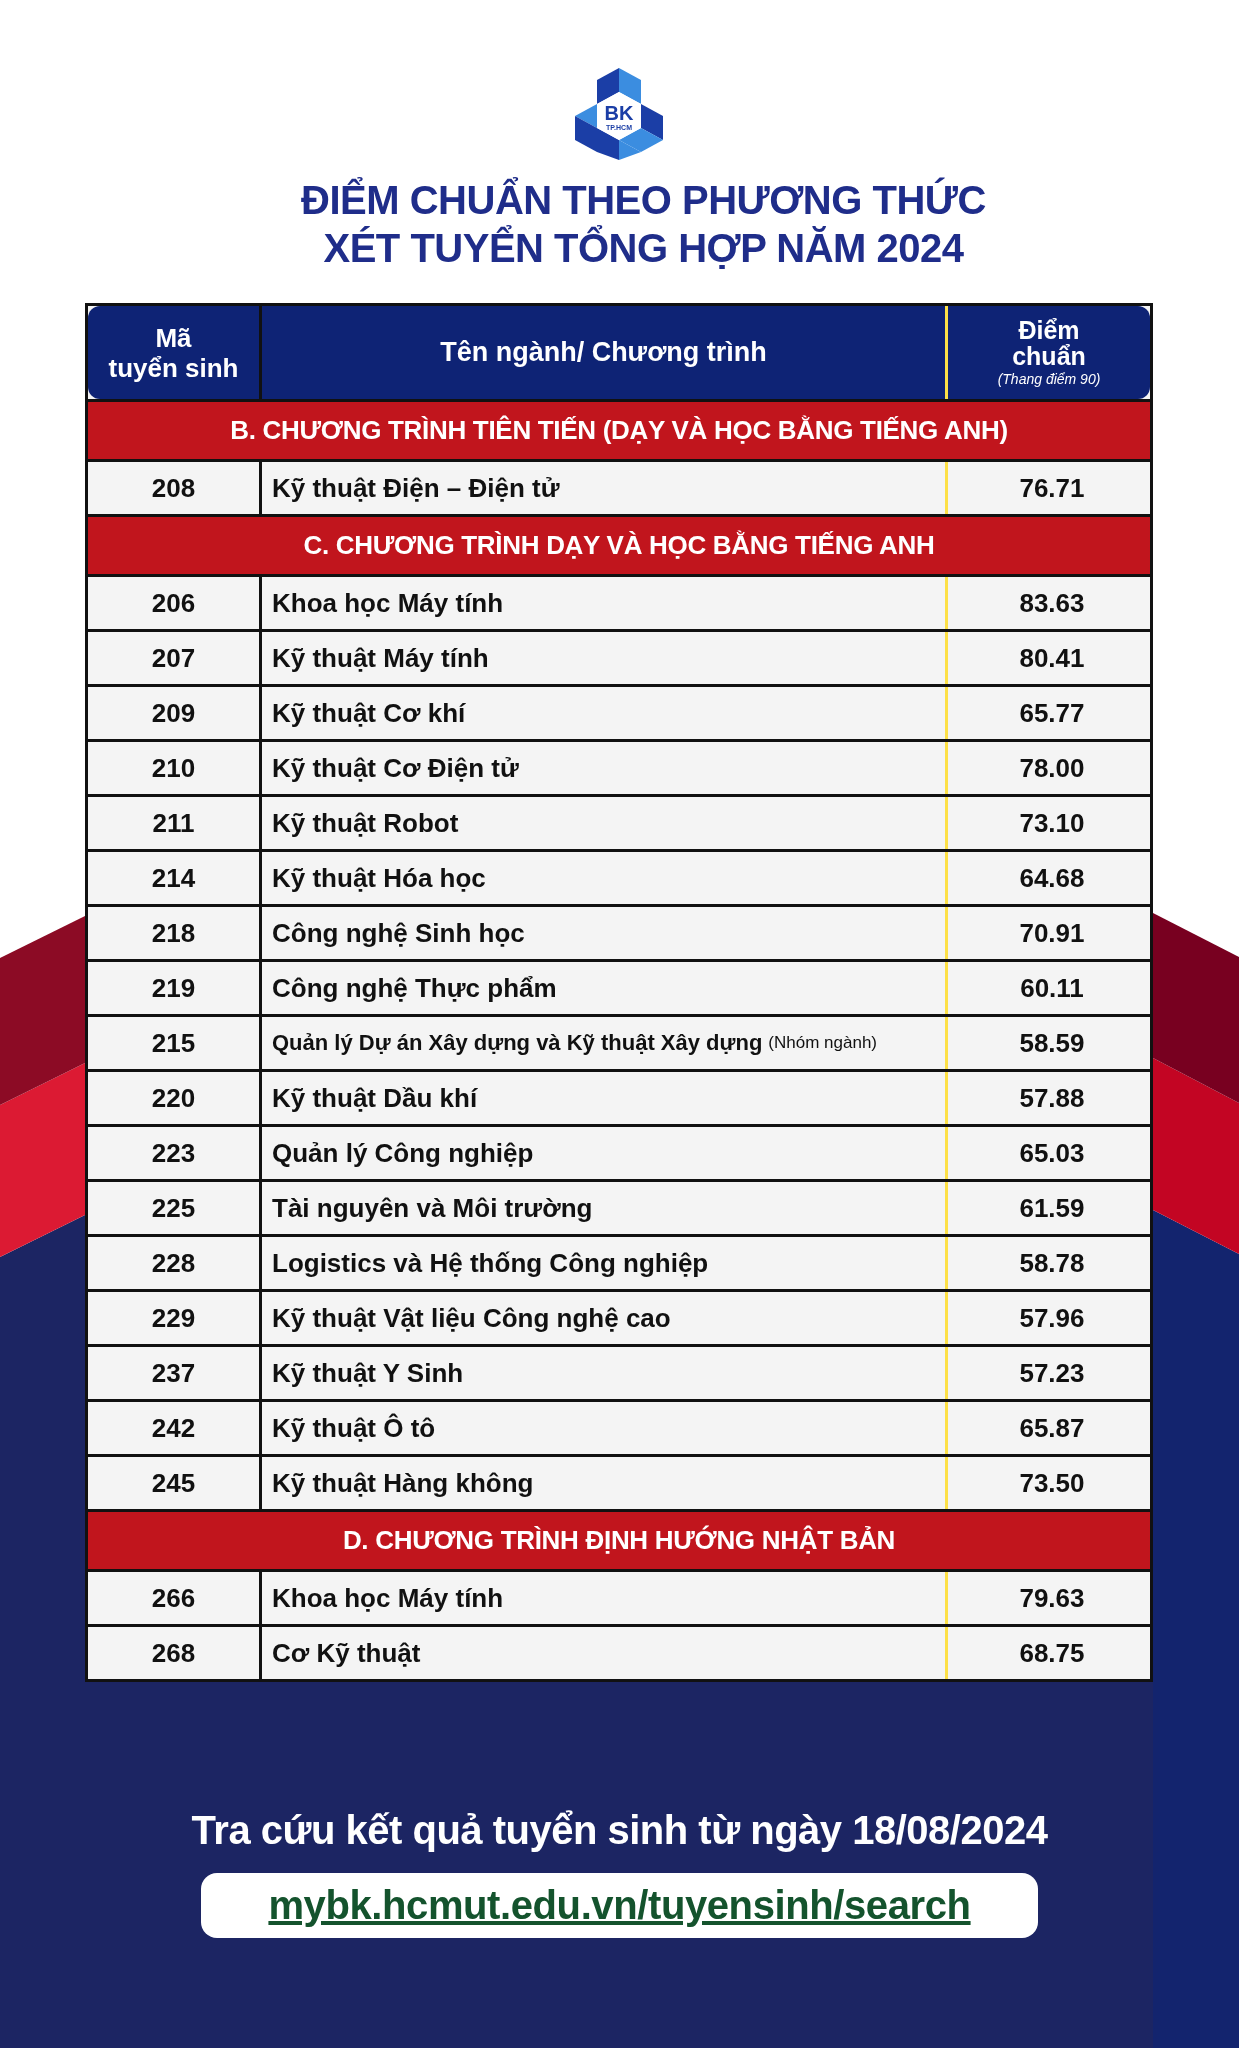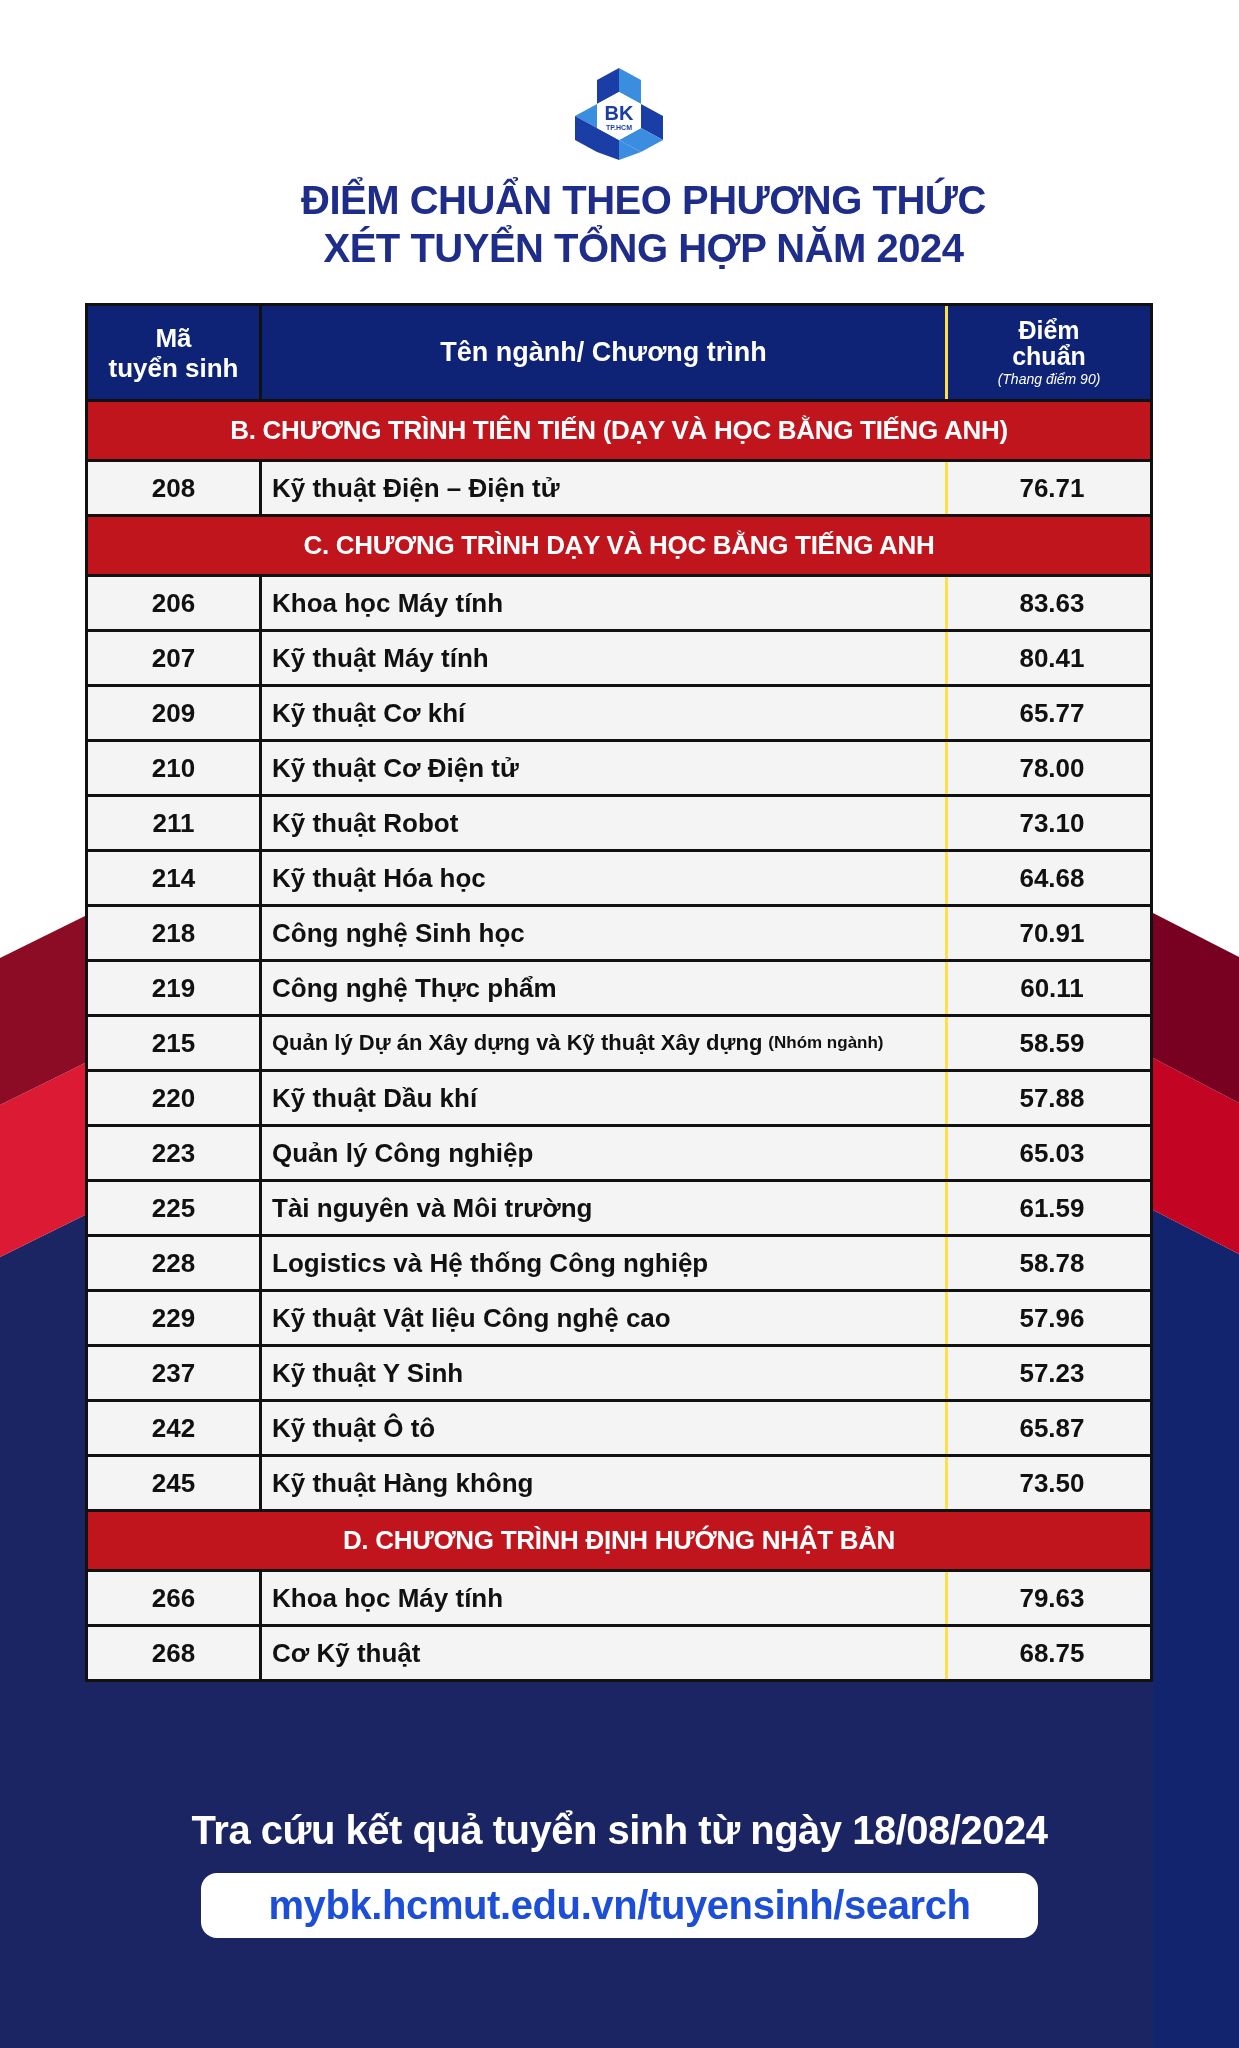--- a/index.html
+++ b/index.html
@@ -23,26 +23,26 @@
       padding-left: 48px;
     }
 
     .table {
       position: absolute; left: 85px; top: 303px; width: 1068px;
       border: 3px solid #111;
       border-collapse: collapse;
       background: #f4f4f4;
     }
     .row { display: flex; border-top: 3px solid #111; height: 55px; }
-    .row:first-child { border-top: none; }
+    .row:first-child { border-top: none; border-radius: 12px; }
     .cell { display: flex; align-items: center; font-size: 26px; color: #111; font-weight: 600; }
     .c-code { width: 174px; justify-content: center; border-right: 3px solid #111; }
     .c-name { width: 686px; padding-left: 10px; border-right: 3px solid #fde047; }
     .c-score { flex: 1; justify-content: center; padding-left: 6px; }
-    .small-note { font-size: 17px; margin-left: 6px; font-weight: 700; }
+    .small-note { font-size: 17px; margin-left: 6px; font-weight: 400; }
 
     .head-row { height: 93px; background: #0e2375; }
     .head-row .cell { color: #fff; font-weight: 700; text-align: center; justify-content: center; flex-direction: column; }
     .head-row .c-code { font-size: 26px; line-height: 30px; }
     .head-row .c-name { font-size: 27px; padding-left: 0; }
     .head-row .c-score { font-size: 25px; line-height: 26px; padding-left: 0; }
     .head-row .scale-note { font-size: 14px; font-style: italic; font-weight: 400; line-height: 20px; }
 
     .section-row {
       height: 60px; background: #c1151d; color: #fff;
@@ -51,21 +51,21 @@
     }
 
     .footer-line {
       position: absolute; left: 0; top: 1808px; width: 1239px; text-align: center;
       color: #fff; font-weight: 700; font-size: 40px; letter-spacing: -0.5px;
     }
     .url-pill {
       position: absolute; left: 201px; top: 1873px; width: 837px; height: 65px;
       background: #fff; border-radius: 16px;
       display: flex; align-items: center; justify-content: center;
-      color: #1d4ed8; font-weight: 700; font-size: 40px; letter-spacing: -0.4px;
+      color: #14532d; font-weight: 700; font-size: 40px; letter-spacing: -0.4px; text-decoration: underline;
     }
   </style>
 </head>
 <body>
 
 <svg class="bg" viewBox="0 0 1239 2048" preserveAspectRatio="none">
 
   <polygon points="0,1257 85,1215 85,2048 0,2048" fill="#1c2563"></polygon>
   <polygon points="1153,1210 1239,1254 1239,2048 1153,2048" fill="#13246e"></polygon>
   <rect x="85" y="1210" width="1068" height="838" fill="#1c2563"></rect>

